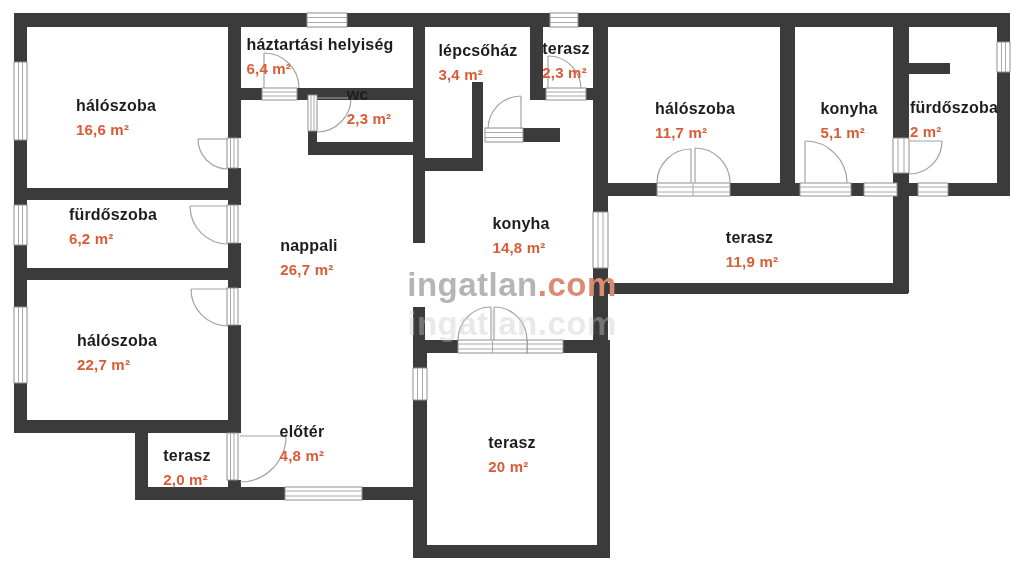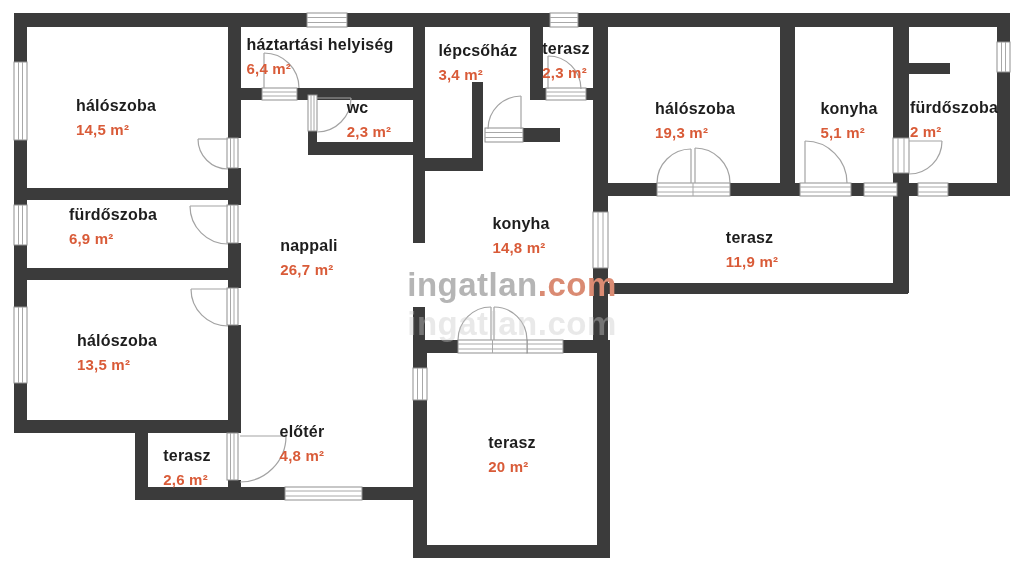--- a/index.html
+++ b/index.html
@@ -297,39 +297,39 @@
         </g>
       <g>
           <path class="door" d="M909,141 L942,141"></path>
           <path class="door" d="M942,141 A33,33 0 0 1 909,174"></path>
         </g>
     </g>
   </svg>
 
   <div class="room-label" style="left:116px;top:117px">
     <span class="room-name">hálószoba</span>
-    <span class="room-area">14,5 m²</span>
+    <span class="room-area">16,6 m²</span>
   </div>
   <div class="room-label" style="left:113px;top:226px">
     <span class="room-name">fürdőszoba</span>
-    <span class="room-area">6,9 m²</span>
+    <span class="room-area">6,2 m²</span>
   </div>
   <div class="room-label" style="left:117px;top:352px">
     <span class="room-name">hálószoba</span>
-    <span class="room-area">13,5 m²</span>
+    <span class="room-area">22,7 m²</span>
   </div>
   <div class="room-label" style="left:187px;top:467px">
     <span class="room-name">terasz</span>
-    <span class="room-area">2,6 m²</span>
+    <span class="room-area">2,0 m²</span>
   </div>
   <div class="room-label" style="left:320px;top:56px">
     <span class="room-name">háztartási helyiség</span>
     <span class="room-area">6,4 m²</span>
   </div>
-  <div class="room-label" style="left:369px;top:119px">
+  <div class="room-label" style="left:369px;top:106px">
     <span class="room-name">wc</span>
     <span class="room-area">2,3 m²</span>
   </div>
   <div class="room-label" style="left:478px;top:62px">
     <span class="room-name">lépcsőház</span>
     <span class="room-area">3,4 m²</span>
   </div>
   <div class="room-label" style="left:566px;top:60px">
     <span class="room-name">terasz</span>
     <span class="room-area">2,3 m²</span>
@@ -345,21 +345,21 @@
   <div class="room-label" style="left:302px;top:443px">
     <span class="room-name">előtér</span>
     <span class="room-area">4,8 m²</span>
   </div>
   <div class="room-label" style="left:512px;top:454px">
     <span class="room-name">terasz</span>
     <span class="room-area">20 m²</span>
   </div>
   <div class="room-label" style="left:695px;top:120px">
     <span class="room-name">hálószoba</span>
-    <span class="room-area">19,3 m²</span>
+    <span class="room-area">11,7 m²</span>
   </div>
   <div class="room-label" style="left:849px;top:120px">
     <span class="room-name">konyha</span>
     <span class="room-area">5,1 m²</span>
   </div>
   <div class="room-label" style="left:954px;top:119px">
     <span class="room-name">fürdőszoba</span>
     <span class="room-area">2 m²</span>
   </div>
   <div class="room-label" style="left:752px;top:249px">

